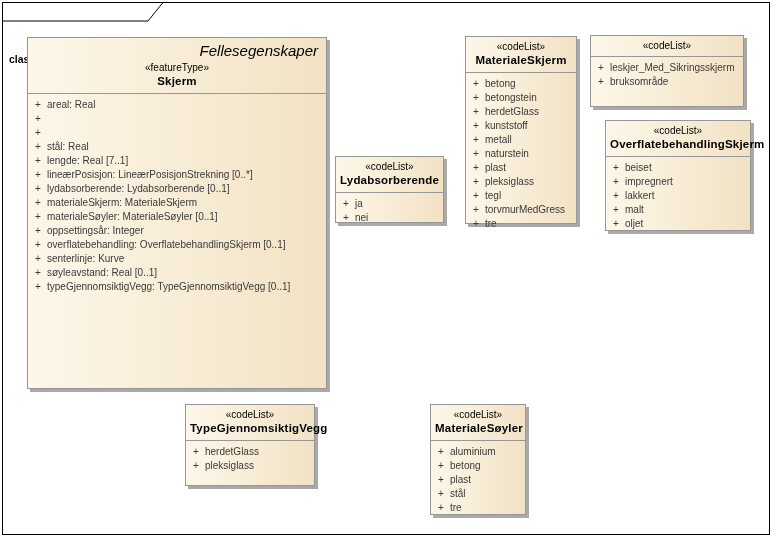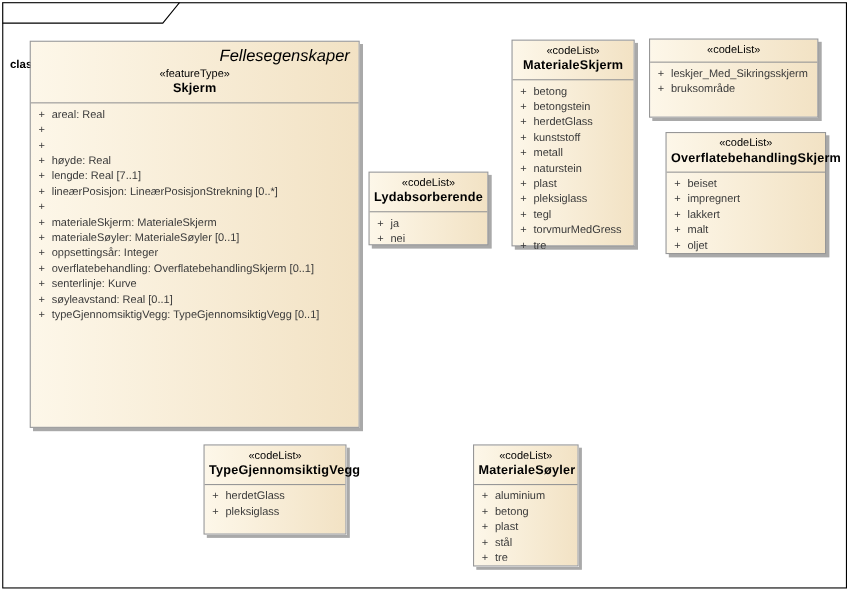--- a/index.html
+++ b/index.html
@@ -76,32 +76,33 @@
         <span class="attr-text">areal: Real</span>
       </div>
           <div class="attr-row">
         <span class="vis">+</span>
       </div>
           <div class="attr-row">
         <span class="vis">+</span>
       </div>
           <div class="attr-row">
         <span class="vis">+</span>
-        <span class="attr-text">høyde: Real</span>
+        <span class="attr-text">stål: Real</span>
       </div>
           <div class="attr-row">
         <span class="vis">+</span>
         <span class="attr-text">lengde: Real [7..1]</span>
       </div>
           <div class="attr-row">
         <span class="vis">+</span>
         <span class="attr-text">lineærPosisjon: LineærPosisjonStrekning [0..*]</span>
       </div>
           <div class="attr-row">
         <span class="vis">+</span>
+        <span class="attr-text">lydabsorberende: Lydabsorberende [0..1]</span>
       </div>
           <div class="attr-row">
         <span class="vis">+</span>
         <span class="attr-text">materialeSkjerm: MaterialeSkjerm</span>
       </div>
           <div class="attr-row">
         <span class="vis">+</span>
         <span class="attr-text">materialeSøyler: MaterialeSøyler [0..1]</span>
       </div>
           <div class="attr-row">

